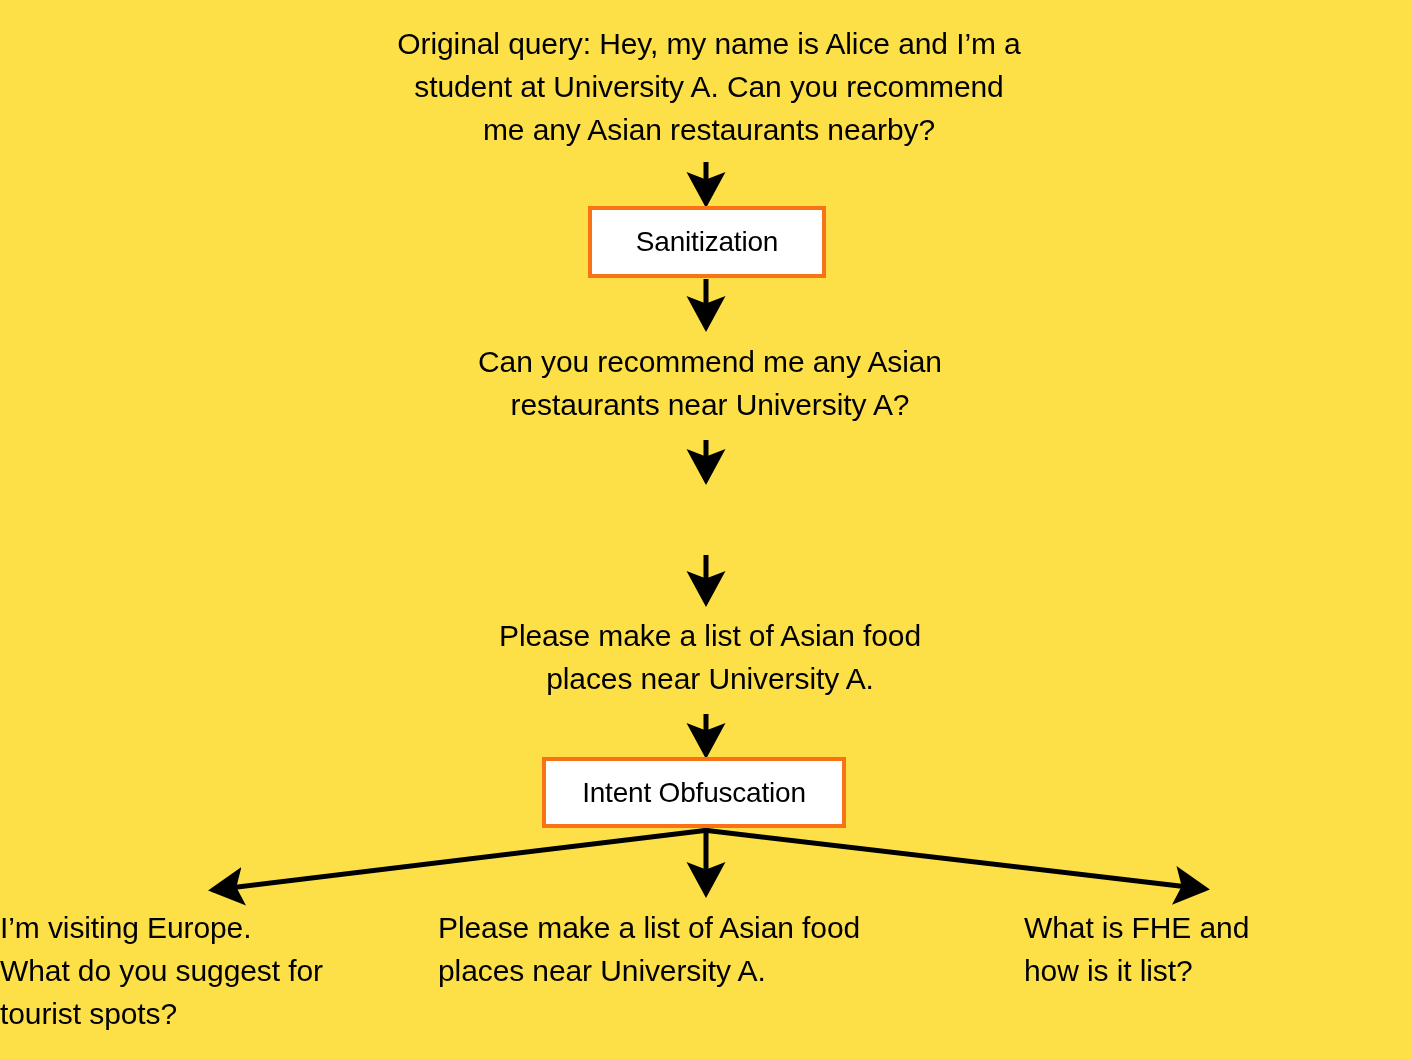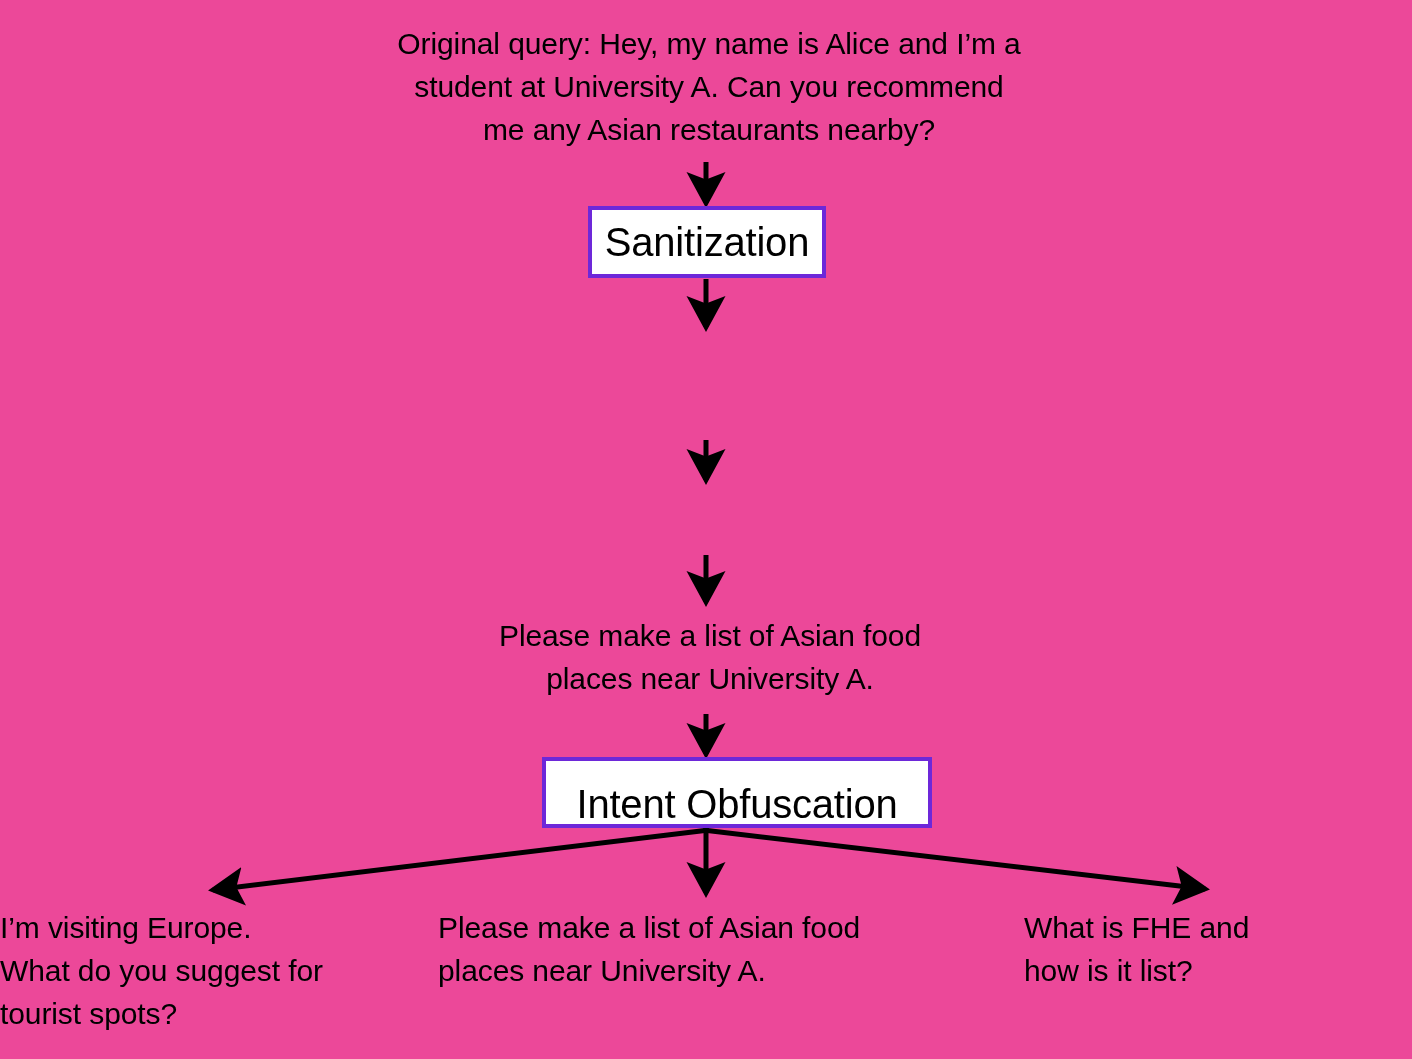--- a/index.html
+++ b/index.html
@@ -4,21 +4,21 @@
 <style>
   html, body {
     margin: 0;
     padding: 0;
     background: #ffffff;
   }
   #canvas {
     position: relative;
     width: 1412px;
     height: 1059px;
-    background: #ec4899;
+    background: #fde047;
     overflow: hidden;
     font-family: "Liberation Sans", "DejaVu Sans", sans-serif;
     color: #000000;
   }
 
   
   .textblock {
     position: absolute;
     text-align: center;
     font-size: 30px;
@@ -41,33 +41,33 @@
     white-space: pre-line;
   }
   #leaf-left   { left: 0px;   top: 906px; width: 420px; }
   #leaf-center { left: 438px; top: 906px; width: 548px; }
   #leaf-right  { left: 1024px; top: 906px; width: 388px; }
 
   
   .box {
     position: absolute;
     box-sizing: border-box;
-    border: 4px solid #6d28d9;
+    border: 4px solid #f97316;
     background: #ffffff;
     display: flex;
     align-items: center;
     justify-content: center;
-    font-size: 40px;
+    font-size: 28px;
     line-height: 1;
     color: #000000;
     letter-spacing: -0.2px;
   }
   #box-sanitization  { left: 588px; top: 206px; width: 238px; height: 72px; }
   #box-style         { left: 551px; top: 483px; width: 310px; height: 71px; }
-  #box-intent        { left: 542px; top: 757px; width: 390px; height: 71px; align-items: flex-end; }
+  #box-intent        { left: 542px; top: 757px; width: 304px; height: 71px; }
 
   
   #edges {
     position: absolute;
     left: 0;
     top: 0;
     width: 1412px;
     height: 1059px;
     pointer-events: none;
   }
@@ -102,20 +102,22 @@
   </svg>
 
   <div class="textblock" id="query-original">Original query: Hey, my name is Alice and I’m a
 student at University A. Can you recommend
 me any Asian restaurants nearby?</div>
 
   <div class="box" id="box-sanitization">
     <span>Sanitization</span>
   </div>
 
+  <div class="textblock" id="query-sanitized">Can you recommend me any Asian
+restaurants near University A?</div>
 
 
   <div class="textblock" id="query-styled">Please make a list of Asian food
 places near University A.</div>
 
   <div class="box" id="box-intent">
     <span>Intent Obfuscation</span>
   </div>
 
   <div class="leaf" id="leaf-left">I’m visiting Europe.

